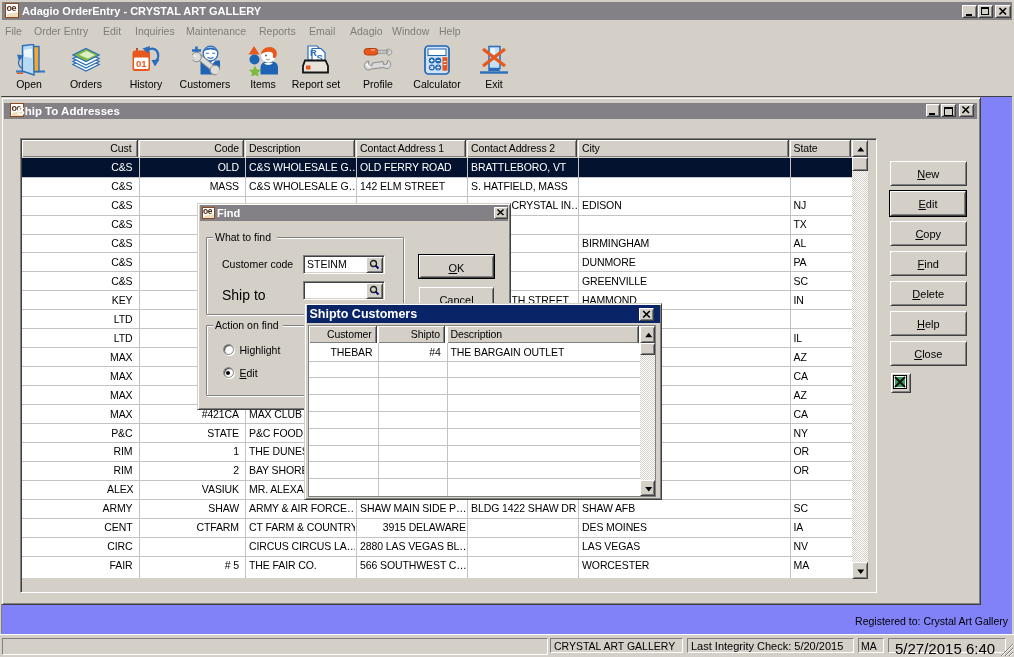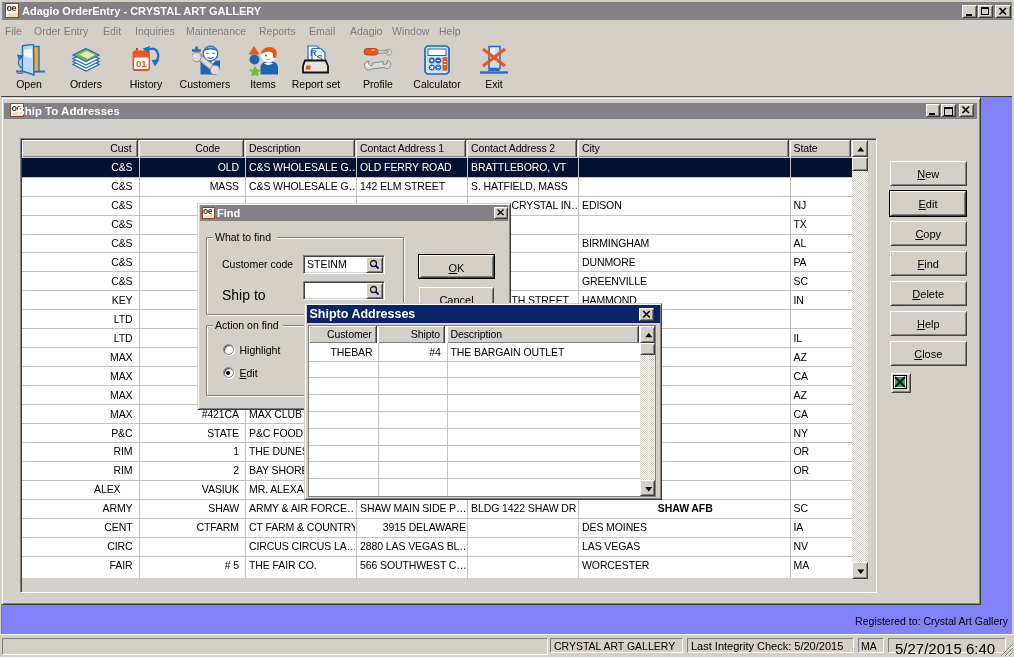--- a/index.html
+++ b/index.html
@@ -207,21 +207,21 @@
       <div style="position:absolute;left:2px;top:2px;width:7px;height:6px;border:1px solid #000;border-top-width:2px;"></div>
     </div>
 <div class="abs capbtn" style="left:959px;top:104px;width:14.5px;height:13px;box-sizing:border-box;text-align:center;">
       <svg width="12" height="10" style="display:block;margin:0 auto;">
         <path d="M2.5 1.5 L9 8 M9 1.5 L2.5 8" stroke="#000" stroke-width="1.6"></path>
       </svg>
     </div>
 
 <div class="abs sunken" style="left:20px;top:137.5px;width:856.5px;height:455px;background:#d4d0c8;box-sizing:border-box;"></div>
 <div class="cell" style="left:22.0px;top:139.5px;width:115.5px;height:17.2px;line-height:17px;background:#d4d0c8;border-right:1px solid #404040;box-shadow:inset 1px 1px 0 #fff,inset -1px 0 0 #808080,inset 0 -1px 0 #808080;padding-right:5px;text-align:right;box-sizing:border-box;">Cust</div>
-<div class="cell" style="left:138.5px;top:139.5px;width:105.5px;height:17.2px;line-height:17px;background:#d4d0c8;border-right:1px solid #404040;box-shadow:inset 1px 1px 0 #fff,inset -1px 0 0 #808080,inset 0 -1px 0 #808080;padding-right:23px;text-align:right;box-sizing:border-box;">Code</div>
+<div class="cell" style="left:138.5px;top:139.5px;width:105.5px;height:17.2px;line-height:17px;background:#d4d0c8;border-right:1px solid #404040;box-shadow:inset 1px 1px 0 #fff,inset -1px 0 0 #808080,inset 0 -1px 0 #808080;padding-right:4px;text-align:right;box-sizing:border-box;">Code</div>
 <div class="cell" style="left:245.0px;top:139.5px;width:110.0px;height:17.2px;line-height:17px;background:#d4d0c8;border-right:1px solid #404040;box-shadow:inset 1px 1px 0 #fff,inset -1px 0 0 #808080,inset 0 -1px 0 #808080;padding-left:4px;text-align:left;box-sizing:border-box;">Description</div>
 <div class="cell" style="left:356.0px;top:139.5px;width:110.0px;height:17.2px;line-height:17px;background:#d4d0c8;border-right:1px solid #404040;box-shadow:inset 1px 1px 0 #fff,inset -1px 0 0 #808080,inset 0 -1px 0 #808080;padding-left:4px;text-align:left;box-sizing:border-box;">Contact Address 1</div>
 <div class="cell" style="left:467.0px;top:139.5px;width:110.0px;height:17.2px;line-height:17px;background:#d4d0c8;border-right:1px solid #404040;box-shadow:inset 1px 1px 0 #fff,inset -1px 0 0 #808080,inset 0 -1px 0 #808080;padding-left:4px;text-align:left;box-sizing:border-box;">Contact Address 2</div>
 <div class="cell" style="left:578.0px;top:139.5px;width:210.5px;height:17.2px;line-height:17px;background:#d4d0c8;border-right:1px solid #404040;box-shadow:inset 1px 1px 0 #fff,inset -1px 0 0 #808080,inset 0 -1px 0 #808080;padding-left:4px;text-align:left;box-sizing:border-box;">City</div>
 <div class="cell" style="left:789.5px;top:139.5px;width:61.0px;height:17.2px;line-height:17px;background:#d4d0c8;border-right:1px solid #404040;box-shadow:inset 1px 1px 0 #fff,inset -1px 0 0 #808080,inset 0 -1px 0 #808080;padding-left:4px;text-align:left;box-sizing:border-box;">State</div>
 <div class="abs" style="left:22px;top:157.7px;width:829.5px;height:420.8px;background:#fff;"></div>
 <div class="abs" style="left:22px;top:157.7px;width:829.5px;height:18.9px;background:#03122f;"></div>
 <div class="abs" style="left:138.5px;top:157.7px;width:1px;height:420.8px;background:#c3c3c3;"></div>
 <div class="abs" style="left:245.0px;top:157.7px;width:1px;height:420.8px;background:#c3c3c3;"></div>
 <div class="abs" style="left:356.0px;top:157.7px;width:1px;height:420.8px;background:#c3c3c3;"></div>
@@ -291,30 +291,30 @@
 <div class="cell" style="left:22.0px;top:442.45px;width:115.5px;height:18.9px;line-height:18.9px;color:#000;padding-right:5px;text-align:right;box-sizing:border-box;">RIM</div>
 <div class="cell" style="left:138.5px;top:442.45px;width:105.5px;height:18.9px;line-height:18.9px;color:#000;padding-right:5px;text-align:right;box-sizing:border-box;">1</div>
 <div class="cell" style="left:245.0px;top:442.45px;width:110.0px;height:18.9px;line-height:18.9px;color:#000;padding-left:4px;text-align:left;box-sizing:border-box;">THE DUNES HO…</div>
 <div class="cell" style="left:789.5px;top:442.45px;width:61.0px;height:18.9px;line-height:18.9px;color:#000;padding-left:4px;text-align:left;box-sizing:border-box;">OR</div>
 <div class="abs" style="left:22px;top:479.85px;width:829.5px;height:1px;background:#c3c3c3;"></div>
 <div class="cell" style="left:22.0px;top:461.40px;width:115.5px;height:18.9px;line-height:18.9px;color:#000;padding-right:5px;text-align:right;box-sizing:border-box;">RIM</div>
 <div class="cell" style="left:138.5px;top:461.40px;width:105.5px;height:18.9px;line-height:18.9px;color:#000;padding-right:5px;text-align:right;box-sizing:border-box;">2</div>
 <div class="cell" style="left:245.0px;top:461.40px;width:110.0px;height:18.9px;line-height:18.9px;color:#000;padding-left:4px;text-align:left;box-sizing:border-box;">BAY SHORE MA…</div>
 <div class="cell" style="left:789.5px;top:461.40px;width:61.0px;height:18.9px;line-height:18.9px;color:#000;padding-left:4px;text-align:left;box-sizing:border-box;">OR</div>
 <div class="abs" style="left:22px;top:498.80px;width:829.5px;height:1px;background:#c3c3c3;"></div>
-<div class="cell" style="left:22.0px;top:480.35px;width:115.5px;height:18.9px;line-height:18.9px;color:#000;padding-right:17px;text-align:right;box-sizing:border-box;">ALEX</div>
+<div class="cell" style="left:22.0px;top:480.35px;width:115.5px;height:18.9px;line-height:18.9px;color:#000;padding-right:4px;text-align:right;box-sizing:border-box;">ALEX</div>
 <div class="cell" style="left:138.5px;top:480.35px;width:105.5px;height:18.9px;line-height:18.9px;color:#000;padding-right:5px;text-align:right;box-sizing:border-box;">VASIUK</div>
 <div class="cell" style="left:245.0px;top:480.35px;width:110.0px;height:18.9px;line-height:18.9px;color:#000;padding-left:4px;text-align:left;box-sizing:border-box;">MR. ALEXANDE…</div>
 <div class="abs" style="left:22px;top:517.75px;width:829.5px;height:1px;background:#c3c3c3;"></div>
 <div class="cell" style="left:22.0px;top:499.30px;width:115.5px;height:18.9px;line-height:18.9px;color:#000;padding-right:5px;text-align:right;box-sizing:border-box;">ARMY</div>
 <div class="cell" style="left:138.5px;top:499.30px;width:105.5px;height:18.9px;line-height:18.9px;color:#000;padding-right:5px;text-align:right;box-sizing:border-box;">SHAW</div>
 <div class="cell" style="left:245.0px;top:499.30px;width:110.0px;height:18.9px;line-height:18.9px;color:#000;padding-left:4px;text-align:left;box-sizing:border-box;">ARMY &amp; AIR FORCE…</div>
 <div class="cell" style="left:356.0px;top:499.30px;width:110.0px;height:18.9px;line-height:18.9px;color:#000;padding-left:4px;text-align:left;box-sizing:border-box;">SHAW MAIN SIDE P…</div>
 <div class="cell" style="left:467.0px;top:499.30px;width:110.0px;height:18.9px;line-height:18.9px;color:#000;padding-left:4px;text-align:left;box-sizing:border-box;">BLDG 1422 SHAW DR</div>
-<div class="cell" style="left:578.0px;top:499.30px;width:210.5px;height:18.9px;line-height:18.9px;color:#000;padding-left:4px;text-align:center;box-sizing:border-box;font-weight:bold;">SHAW AFB</div>
+<div class="cell" style="left:578.0px;top:499.30px;width:210.5px;height:18.9px;line-height:18.9px;color:#000;padding-left:4px;text-align:left;box-sizing:border-box;">SHAW AFB</div>
 <div class="cell" style="left:789.5px;top:499.30px;width:61.0px;height:18.9px;line-height:18.9px;color:#000;padding-left:4px;text-align:left;box-sizing:border-box;">SC</div>
 <div class="abs" style="left:22px;top:536.70px;width:829.5px;height:1px;background:#c3c3c3;"></div>
 <div class="cell" style="left:22.0px;top:518.25px;width:115.5px;height:18.9px;line-height:18.9px;color:#000;padding-right:5px;text-align:right;box-sizing:border-box;">CENT</div>
 <div class="cell" style="left:138.5px;top:518.25px;width:105.5px;height:18.9px;line-height:18.9px;color:#000;padding-right:5px;text-align:right;box-sizing:border-box;">CTFARM</div>
 <div class="cell" style="left:245.0px;top:518.25px;width:110.0px;height:18.9px;line-height:18.9px;color:#000;padding-left:4px;text-align:left;box-sizing:border-box;">CT FARM &amp; COUNTRY</div>
 <div class="cell" style="left:356.0px;top:518.25px;width:110.0px;height:18.9px;line-height:18.9px;color:#000;padding-left:20px;text-align:right;box-sizing:border-box;">3915 DELAWARE</div>
 <div class="cell" style="left:578.0px;top:518.25px;width:210.5px;height:18.9px;line-height:18.9px;color:#000;padding-left:4px;text-align:left;box-sizing:border-box;">DES MOINES</div>
 <div class="cell" style="left:789.5px;top:518.25px;width:61.0px;height:18.9px;line-height:18.9px;color:#000;padding-left:4px;text-align:left;box-sizing:border-box;">IA</div>
 <div class="abs" style="left:22px;top:555.65px;width:829.5px;height:1px;background:#c3c3c3;"></div>
 <div class="cell" style="left:22.0px;top:537.20px;width:115.5px;height:18.9px;line-height:18.9px;color:#000;padding-right:5px;text-align:right;box-sizing:border-box;">CIRC</div>
@@ -401,21 +401,21 @@
 <div class="abs" style="left:213px;top:319px;width:66px;height:13px;background:#d4d0c8;padding:0 2px;font-size:10.5px;">Action on find</div>
 <div class="abs" style="left:222.5px;top:344px;width:11px;height:11px;border-radius:50%;background:#fff;border:1px solid #808080;box-shadow:inset 1px 1px 1px #404040,1px 1px 0 #fff;box-sizing:border-box;"></div>
 <div class="abs" style="left:239.5px;top:343.5px;font-size:10.5px;">Highlight</div>
 <div class="abs" style="left:222.5px;top:367px;width:11px;height:11px;border-radius:50%;background:#fff;border:1px solid #808080;box-shadow:inset 1px 1px 1px #404040,1px 1px 0 #fff;box-sizing:border-box;">
       <div style="position:absolute;left:2.5px;top:2.5px;width:4px;height:4px;border-radius:50%;background:#000;"></div>
     </div>
 <div class="abs" style="left:239.5px;top:366.5px;font-size:10.5px;"><u>E</u>dit</div>
 
 <div class="abs raised2" style="left:303.5px;top:302.5px;width:358.5px;height:197px;box-sizing:border-box;background:#d4d0c8;"></div>
 <div class="abs" style="left:306.5px;top:305px;width:353px;height:17.5px;background:#0a2468;"></div>
-<div class="abs tb" style="left:309.5px;top:307px;font-size:12.5px;">Shipto Addresses</div>
+<div class="abs tb" style="left:309.5px;top:307px;font-size:12.5px;">Shipto Customers</div>
 <div class="abs capbtn" style="left:639px;top:307.5px;width:15px;height:13px;box-sizing:border-box;">
       <svg width="13" height="11" style="display:block;">
         <path d="M3.2 2 L9.8 8.5 M9.8 2 L3.2 8.5" stroke="#000" stroke-width="1.6"></path>
       </svg>
     </div>
 <div class="abs" style="left:308px;top:325px;width:348px;height:171.5px;background:#fff;border:1px solid #808080;box-sizing:border-box;"></div>
 <div class="cell" style="left:309.0px;top:326px;width:68.19999999999999px;height:17.3px;line-height:17.3px;background:#d4d0c8;border-right:1px solid #404040;box-shadow:inset 1px 1px 0 #fff,inset -1px 0 0 #808080,inset 0 -1px 0 #808080;padding-right:4.5px;text-align:right;box-sizing:border-box;">Customer</div>
 <div class="cell" style="left:378.2px;top:326px;width:67.30000000000001px;height:17.3px;line-height:17.3px;background:#d4d0c8;border-right:1px solid #404040;box-shadow:inset 1px 1px 0 #fff,inset -1px 0 0 #808080,inset 0 -1px 0 #808080;padding-right:4.5px;text-align:right;box-sizing:border-box;">Shipto</div>
 <div class="cell" style="left:446.5px;top:326px;width:192.0px;height:17.3px;line-height:17.3px;background:#d4d0c8;border-right:1px solid #404040;box-shadow:inset 1px 1px 0 #fff,inset -1px 0 0 #808080,inset 0 -1px 0 #808080;padding-left:4px;text-align:left;box-sizing:border-box;">Description</div>
 <div class="abs" style="left:378.2px;top:343.3px;width:1px;height:152.7px;background:#c3c3c3;"></div>

